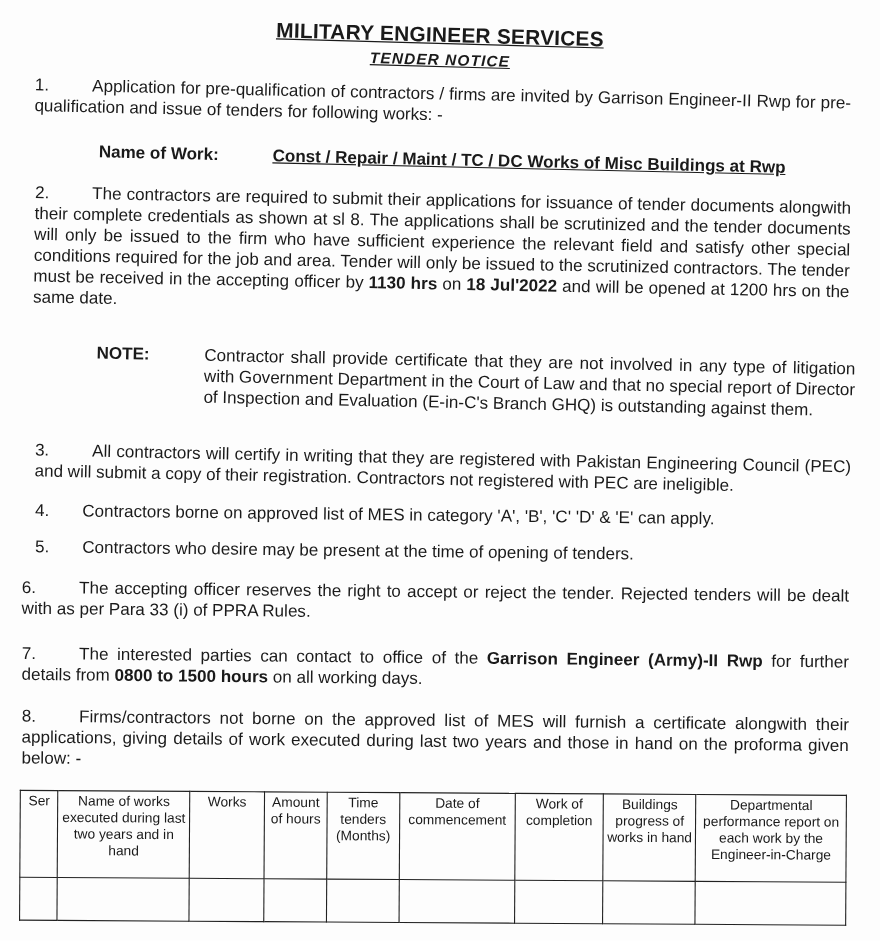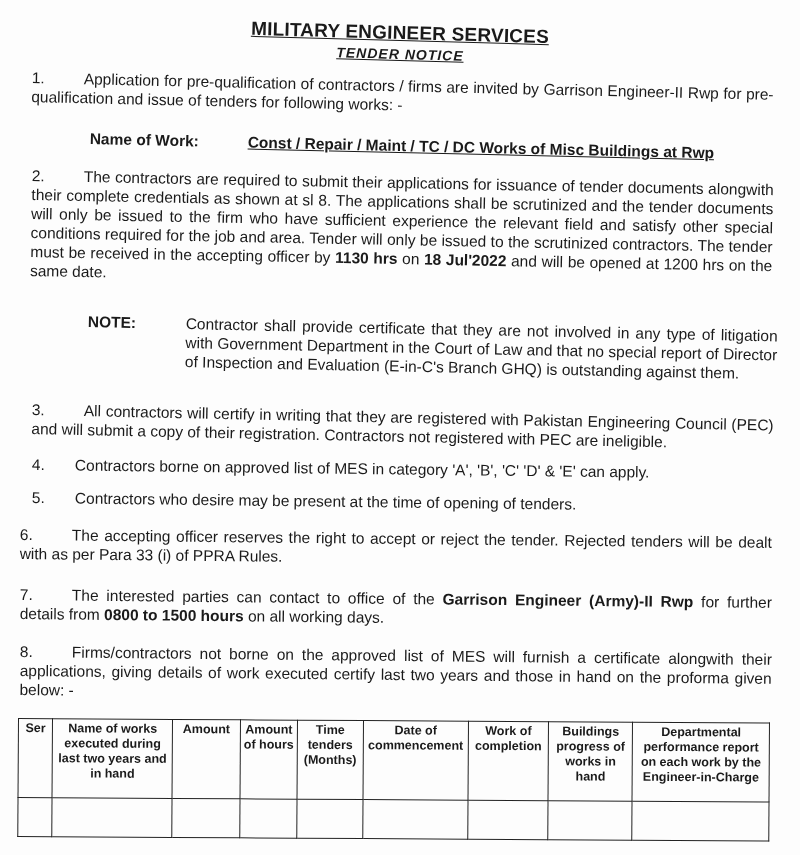--- a/index.html
+++ b/index.html
@@ -13,21 +13,21 @@
   .para { position: absolute; left: 32px; width: 742px; font-size: 15.5px; line-height: 19px; text-align: justify; transform-origin: left top; }
   .num { display: inline-block; width: 52px; }
   b { font-weight: bold; }
   .now { position: absolute; left: 90px; top: 130px; font-size: 15.5px; font-weight: bold; transform: rotate(1.3deg); transform-origin: left top; width: 700px; }
   .now .lbl { display: inline-block; width: 158px; }
   .now .val { text-decoration: underline; }
   .note { position: absolute; left: 88px; top: 312px; width: 690px; font-size: 15.5px; line-height: 19px; transform: rotate(1.2deg); transform-origin: left top; }
   .note .lbl { position: absolute; left: 0; top: 0; font-weight: bold; }
   .note .txt { margin-left: 98px; text-align: justify; }
   table.proforma { position: absolute; left: 18px; top: 718px; width: 752px; border-collapse: collapse; font-size: 12.5px; transform: rotate(0.35deg); transform-origin: left top; }
-  table.proforma th, table.proforma td { border: 1.4px solid #222; vertical-align: top; text-align: center; font-weight: bold; padding: 2px 2px; }
+  table.proforma th, table.proforma td { border: 1.4px solid #222; vertical-align: top; text-align: center; font-weight: normal; padding: 2px 2px; }
   table.proforma th { height: 74px; line-height: 15px; }
   table.proforma td { height: 34px; }
 </style>
 </head>
 <body>
 
 <div class="page">
 
   <div class="header h1"><span>MILITARY ENGINEER SERVICES</span></div>
   <div class="header h2"><span>TENDER NOTICE</span></div>
@@ -63,29 +63,29 @@
 
   <div class="para" style="top:525px; left:20px; width:752px; transform: rotate(0.6deg);">
     <span class="num">6.</span><span>The accepting officer reserves the right to accept or reject the tender. Rejected tenders will be dealt with as per Para 33 (i) of PPRA Rules.</span>
   </div>
 
   <div class="para" style="top:585px; left:20px; width:752px; transform: rotate(0.6deg);">
     <span class="num">7.</span><span>The interested parties can contact to office of the </span><b>Garrison Engineer (Army)-II Rwp</b><span> for further details from </span><b>0800 to 1500 hours</b><span> on all working days.</span>
   </div>
 
   <div class="para" style="top:642px; left:20px; width:752px; transform: rotate(0.6deg);">
-    <span class="num">8.</span><span>Firms/contractors not borne on the approved list of MES will furnish a certificate alongwith their applications, giving details of work executed certify last two years and those in hand on the proforma given below: -</span>
+    <span class="num">8.</span><span>Firms/contractors not borne on the approved list of MES will furnish a certificate alongwith their applications, giving details of work executed during last two years and those in hand on the proforma given below: -</span>
   </div>
 
   <table class="proforma">
     <thead>
       <tr>
         <th style="width:28px;">Ser</th>
         <th style="width:110px;text-align:center;">Name of works executed during last two years and in hand</th>
-        <th style="width:60px;">Amount</th>
+        <th style="width:60px;">Works</th>
         <th style="width:50px;">Amount of hours</th>
         <th style="width:58px;">Time tenders (Months)</th>
         <th style="width:96px;">Date of commencement</th>
         <th style="width:72px;">Work of completion</th>
         <th style="width:76px;">Buildings progress of works in hand</th>
         <th style="width:126px;border-radius:14px;">Departmental performance report on each work by the Engineer-in-Charge</th>
       </tr>
     </thead>
     <tbody>
       <tr>

